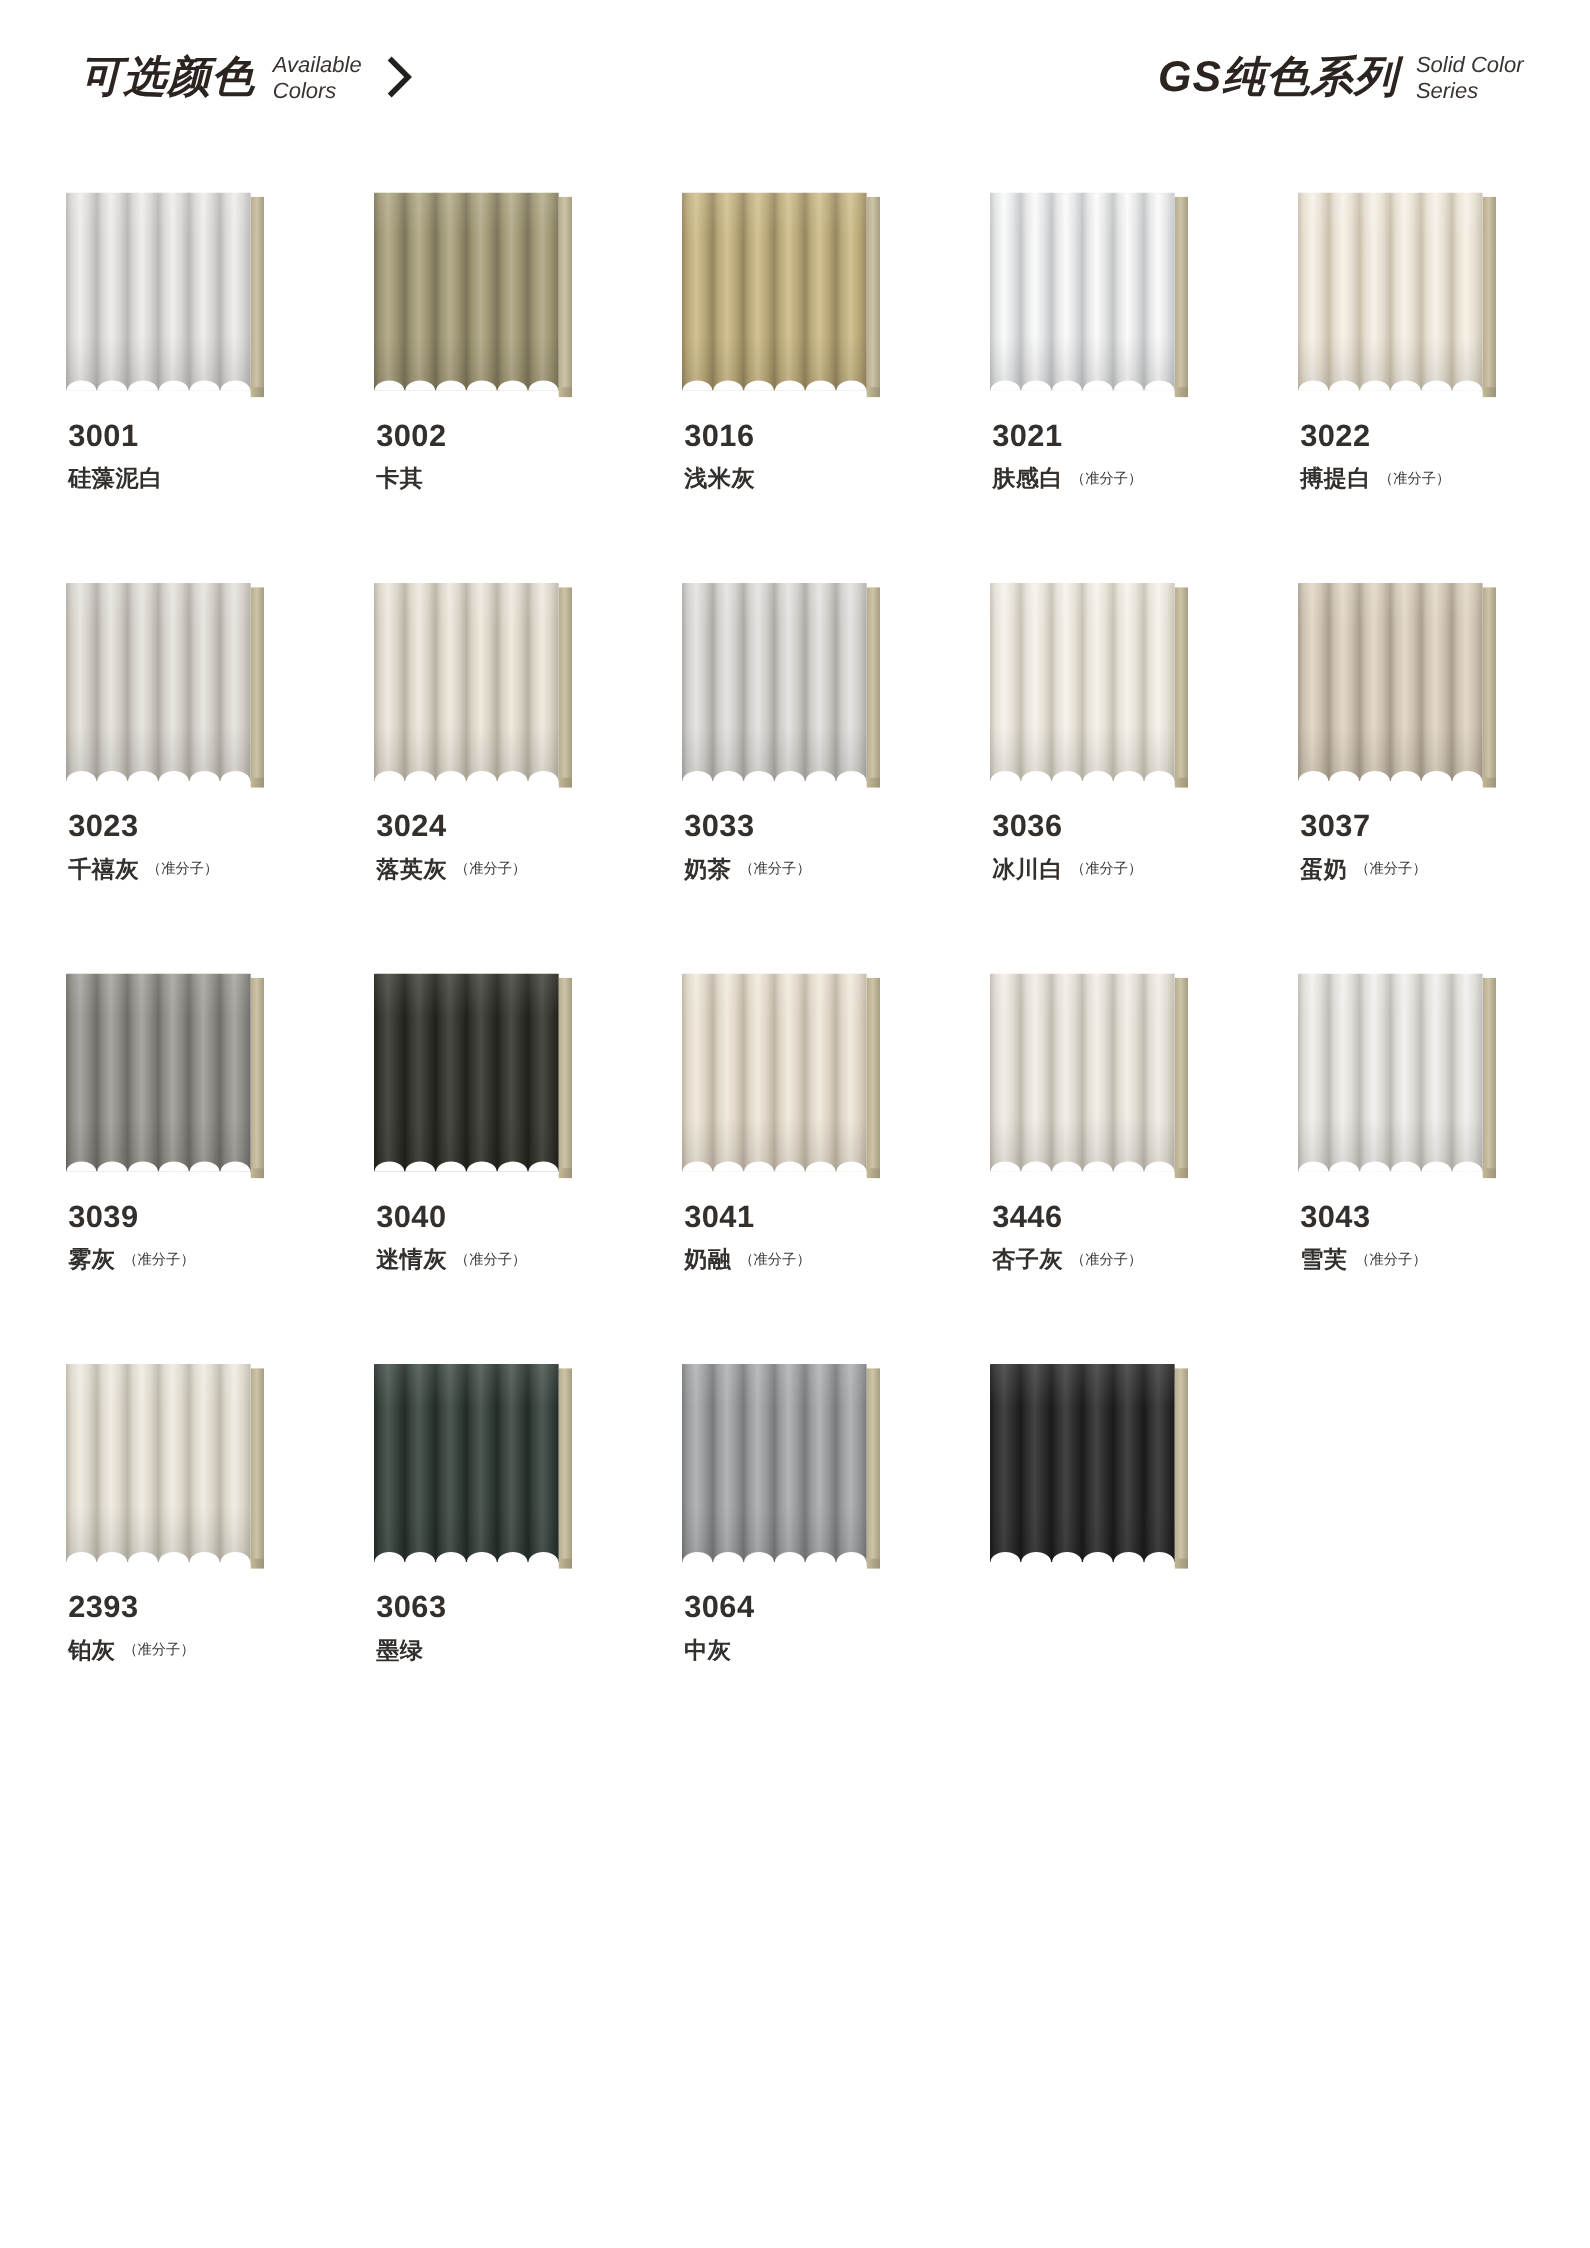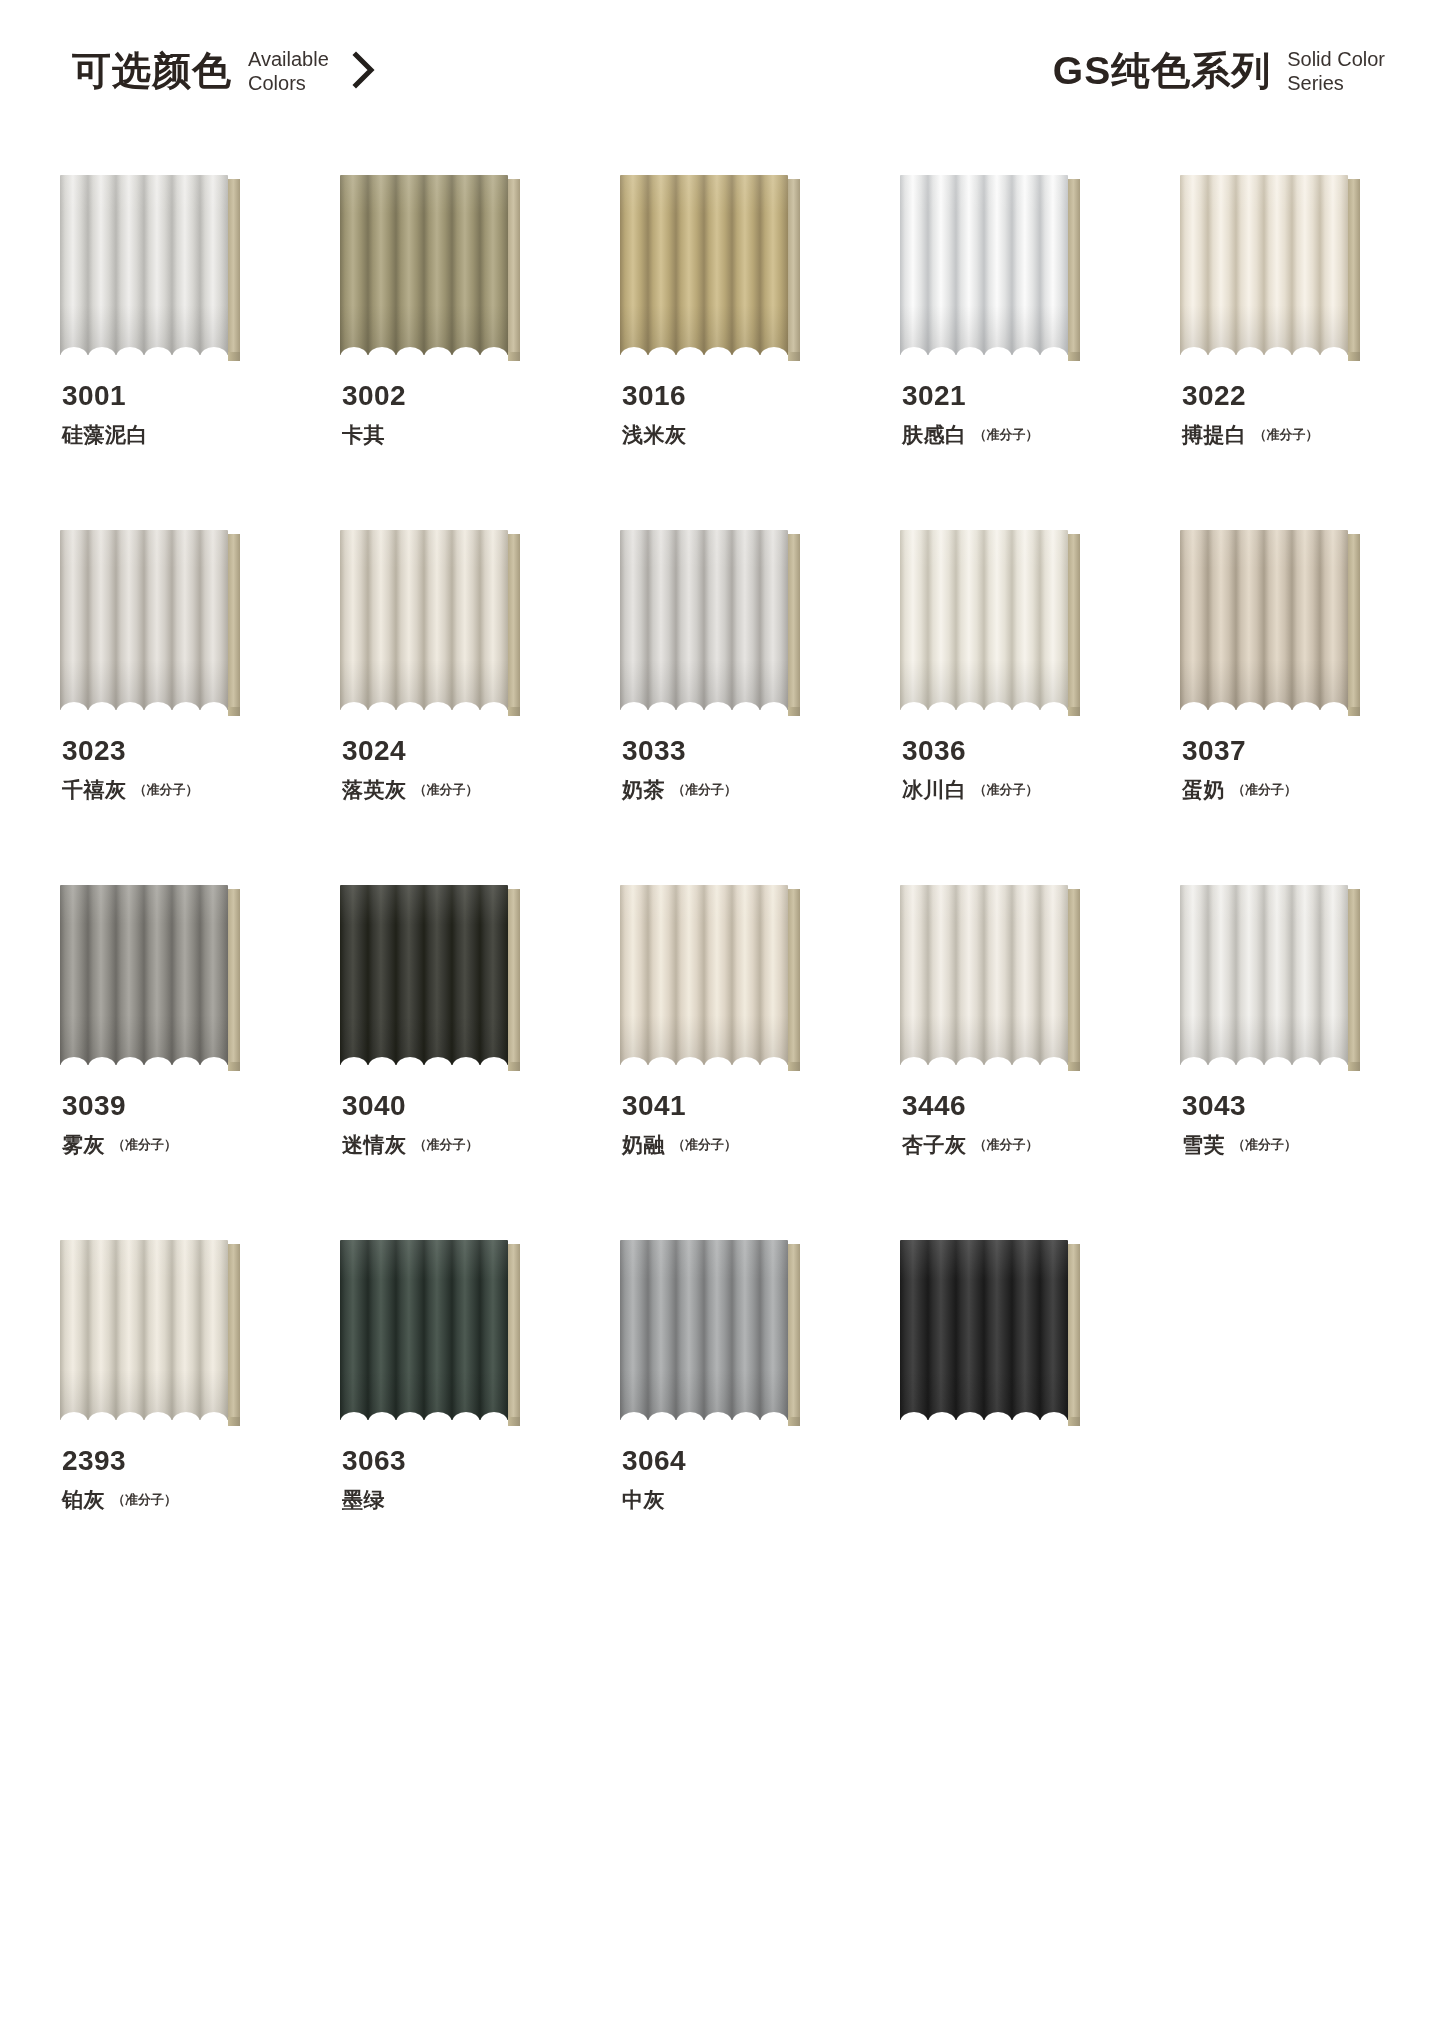--- a/index.html
+++ b/index.html
@@ -28,20 +28,21 @@
     height: 80px;
     display: flex;
     align-items: flex-start;
     justify-content: space-between;
     padding: 0 60px 0 72px;
   }
 
   .header-left, .header-right {
     display: flex;
     align-items: center;
+    font-style: italic;
   }
 
   .header-cn {
     font-size: 39px;
     font-weight: 700;
     color: #2b2420;
     letter-spacing: 1px;
     line-height: 1;
   }
 
@@ -161,21 +162,21 @@
 
   .cname {
     font-size: 21px;
     font-weight: 700;
     color: #332f2c;
     letter-spacing: .5px;
   }
 
   .suffix {
     font-size: 13px;
-    font-weight: 700;
+    font-weight: 400;
     color: #3d3835;
     margin-left: 7px;
   }
 </style>
 </head>
 <body>
 
 <div class="page">
 
   <div class="header">

